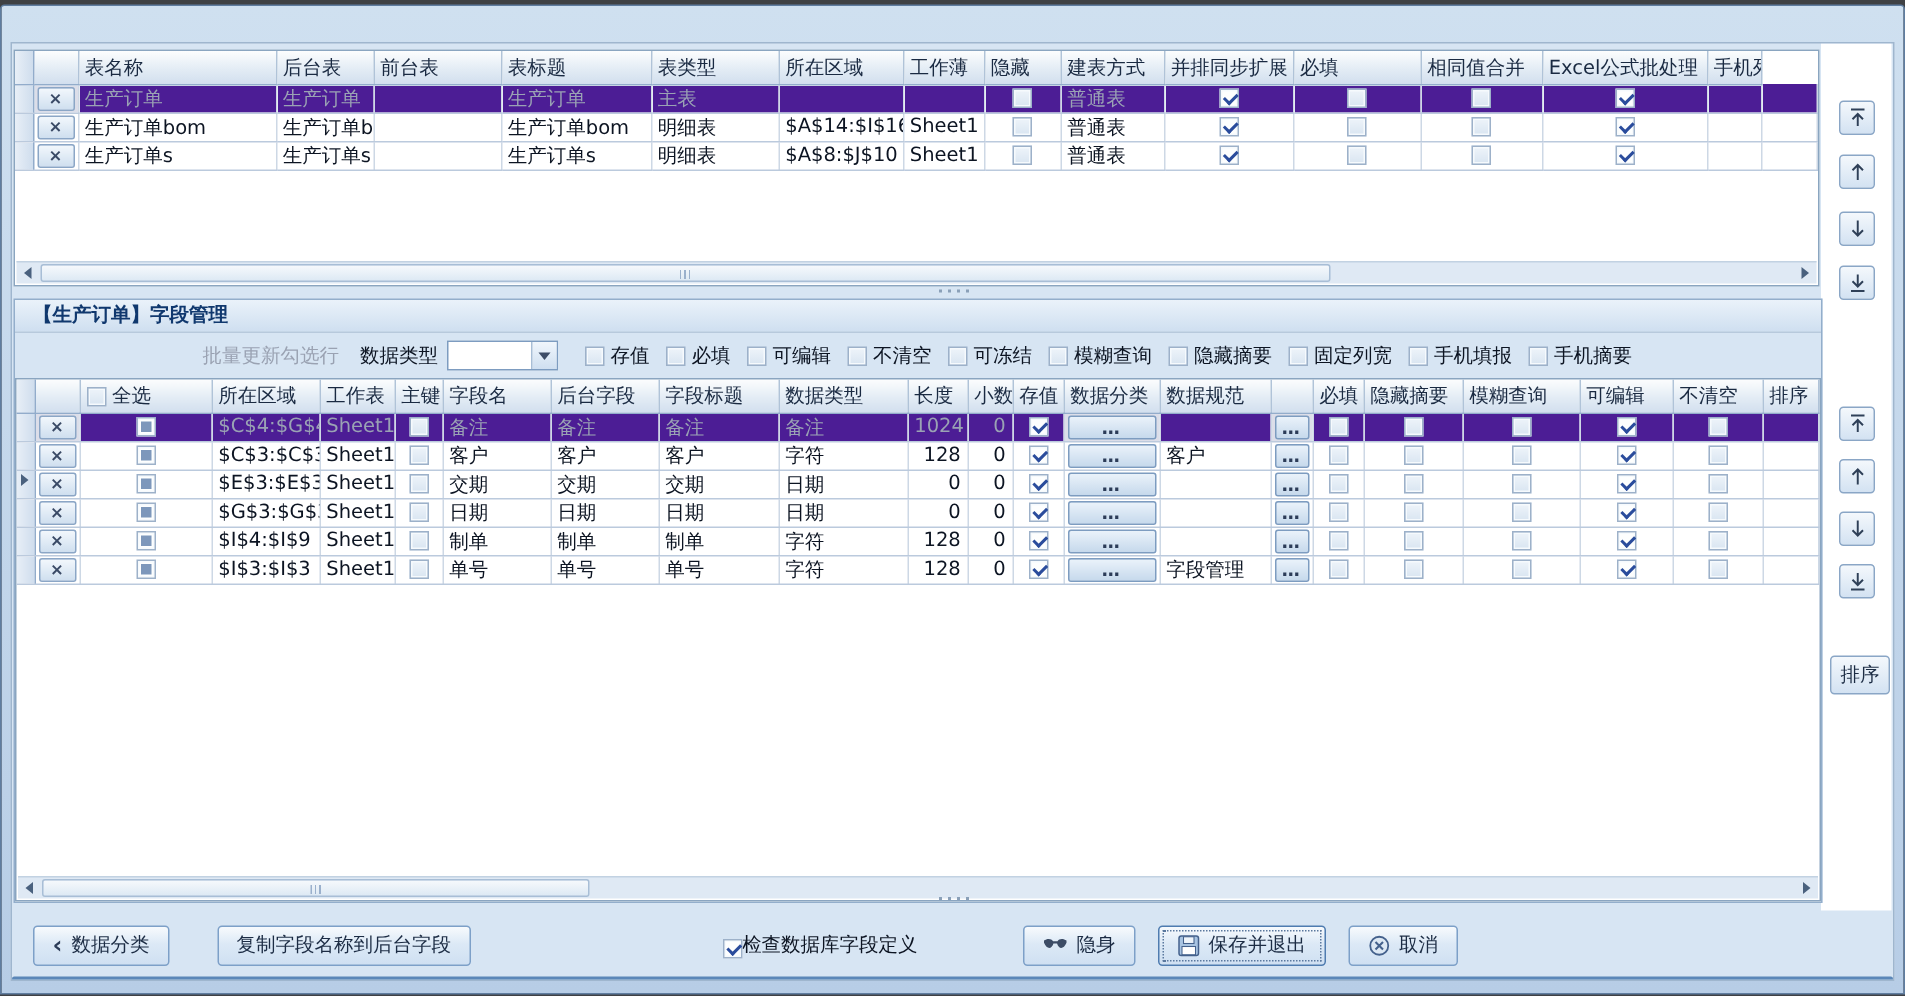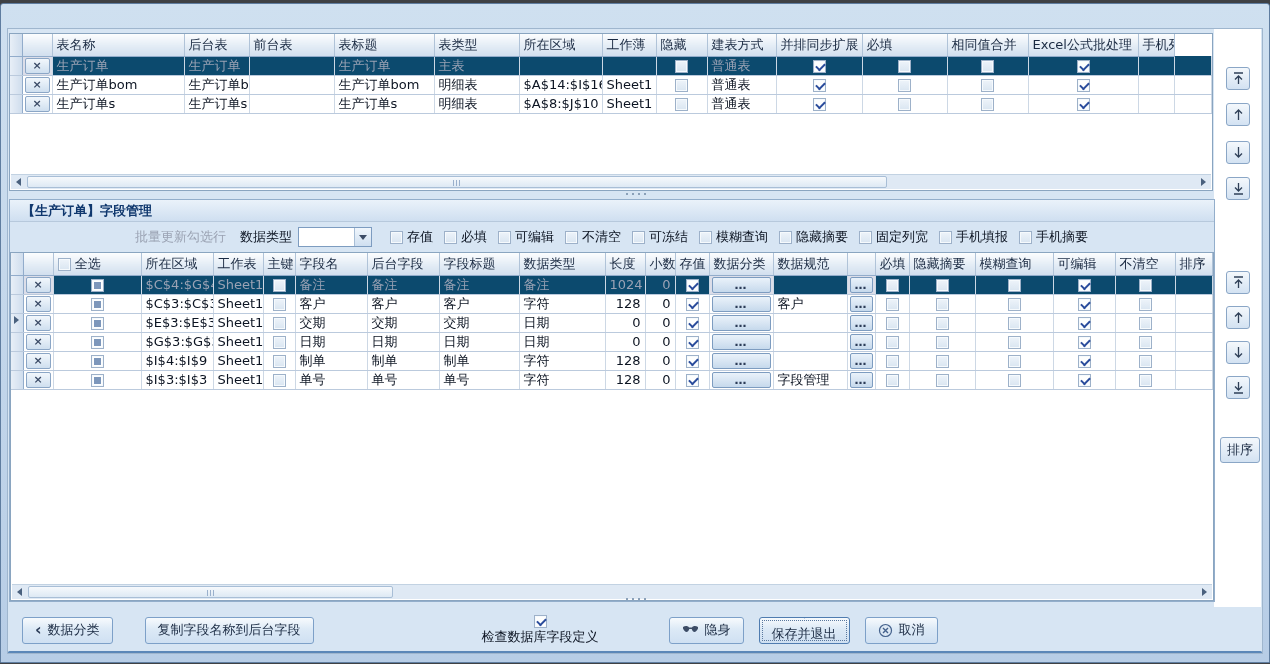--- a/index.html
+++ b/index.html
@@ -30,21 +30,21 @@
   
   .grid-box { position:absolute; background:#fff; border:1px solid #8aa5c0; }
   #grid1box { left:1px; top:4px; width:1204px; height:158px; }
   #grid2box { position:absolute; left:0; right:0; top:52px; bottom:0; background:#fff; border:1px solid #8aa5c0; }
   table.grid { border-collapse:collapse; table-layout:fixed; width:1202px; }
   table.grid th { height:22px; font-weight:normal; text-align:left; padding:0 4px; color:#1a2a42;
     background:linear-gradient(#fcfdfe,#e3ecf5 55%,#d2dfee); border-right:1px solid #b0c3d8; border-bottom:1px solid #92accb; white-space:nowrap; overflow:hidden; }
   table.grid td { height:19px; padding:0 4px; background:#fff; border-right:1px solid #cdd8e5; border-bottom:1px solid #bbcadd; white-space:nowrap; overflow:hidden; }
   table.grid td.strip, table.grid th.strip { padding:0; background:linear-gradient(90deg,#e8eff7,#cfdded); border-right:1px solid #92accb; }
   table.grid td.xcell { padding:1px 2px; background:#fff; }
-  tr.disabled td { background:#0c4a6e; color:#9aa2b4; }
+  tr.disabled td { background:#4c1d95; color:#9aa2b4; }
   tr.disabled td.xcell { background:#dcdee9; }
   .x-btn { display:block; width:100%; height:16px; line-height:13px; text-align:center;
     background:linear-gradient(#f2f7fc,#cfdfef); border:1px solid #8ba6c6; border-radius:2px;
     color:#3a4a66; font-weight:bold; font-size:11px; font-family:inherit; }
   td.c, th.c { text-align:center; }
   td.num { text-align:right; }
   
   .cb { display:inline-block; position:relative; width:13px; height:13px; vertical-align:middle;
     border:1px solid #9db1c9; background:linear-gradient(#eef4fa,#d9e5f1); box-shadow:inset 0 0 0 1px #f6fafd; }
   .cb.checked { background:#fdfefe; }
@@ -92,24 +92,24 @@
     background:linear-gradient(#f4f8fc,#d3e2f2); border:1px solid #8aa6c6; border-radius:3px;
     color:#1c2c44; font-family:inherit; font-size:13px; }
   
   .row-arrow { position:absolute; left:3px; width:0; height:0;
     border:4px solid transparent; border-right:0; border-left:5px solid #4a617e; }
   
   .bottombar { position:absolute; left:0; right:0; top:580px; height:42px; display:flex; align-items:center; background:#d7e5f3; }
   .btn { height:27px; display:flex; align-items:center; gap:6px; padding:0 12px;
     background:linear-gradient(#f7fafd,#dce9f6 45%,#cfe0f2); border:1px solid #7da0c8; border-radius:3px;
     color:#1c2c44; font-family:inherit; font-size:13px; white-space:nowrap; }
-  .btn.focused { border-color:#4f7cb0; outline:1px dotted #5a789e; outline-offset:-4px;flex-direction:column; }
+  .btn.focused { border-color:#4f7cb0; outline:1px dotted #5a789e; outline-offset:-4px; }
   .chev { color:#2c3c58; font-weight:bold; font-size:16px; line-height:14px; }
   .bottomline { position:absolute; left:0; right:0; top:622px; height:3px; background:#5b87b8; border-radius:2px; }
-  .chk-row { display:flex; align-items:center; gap:0; white-space:nowrap;flex-direction:column; }
+  .chk-row { display:flex; align-items:flex-end; gap:0; white-space:nowrap; }
 </style>
 </head>
 <body>
 
 <div class="window">
   <div class="content">
     <div class="right-strip"></div>
 
     <div class="grid-box" id="grid1box">
       <table class="grid">

